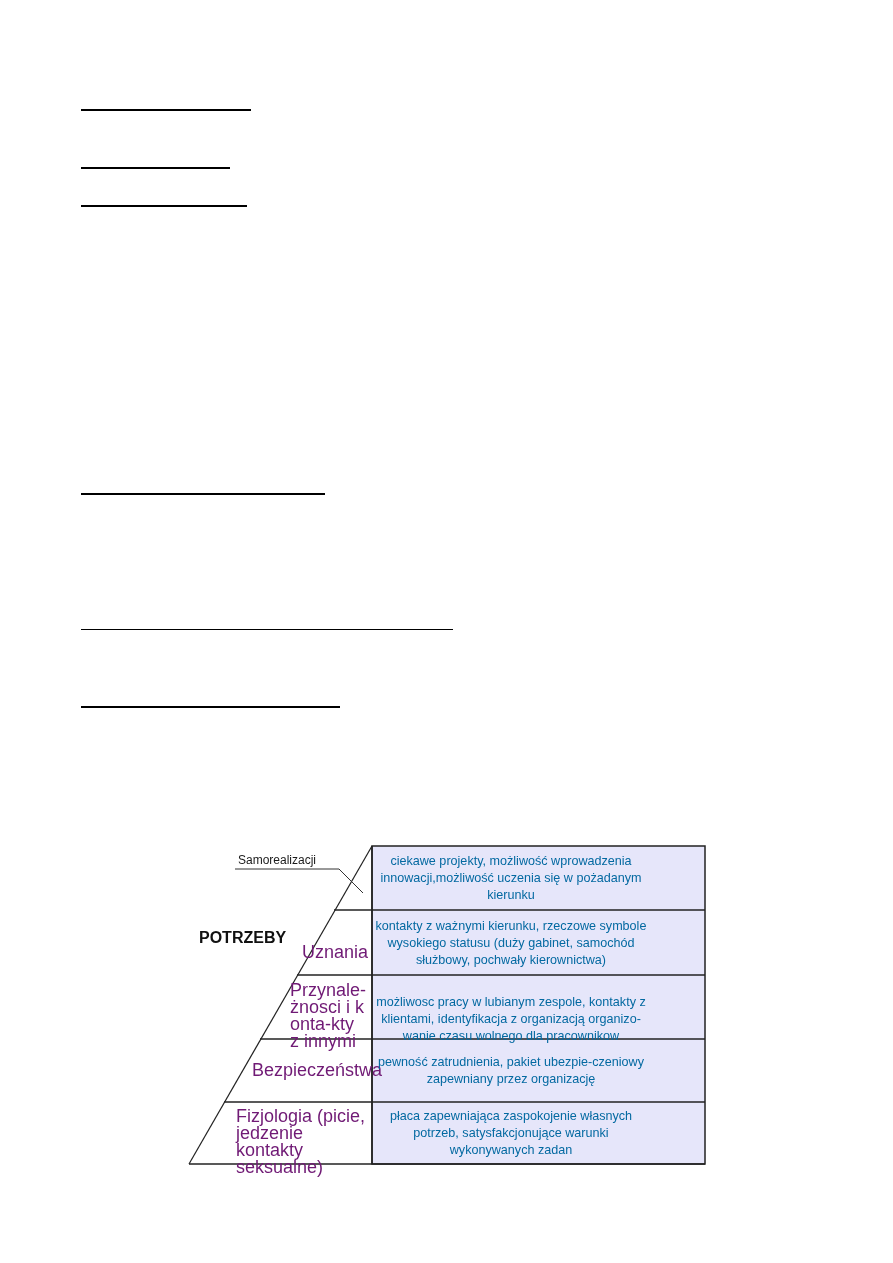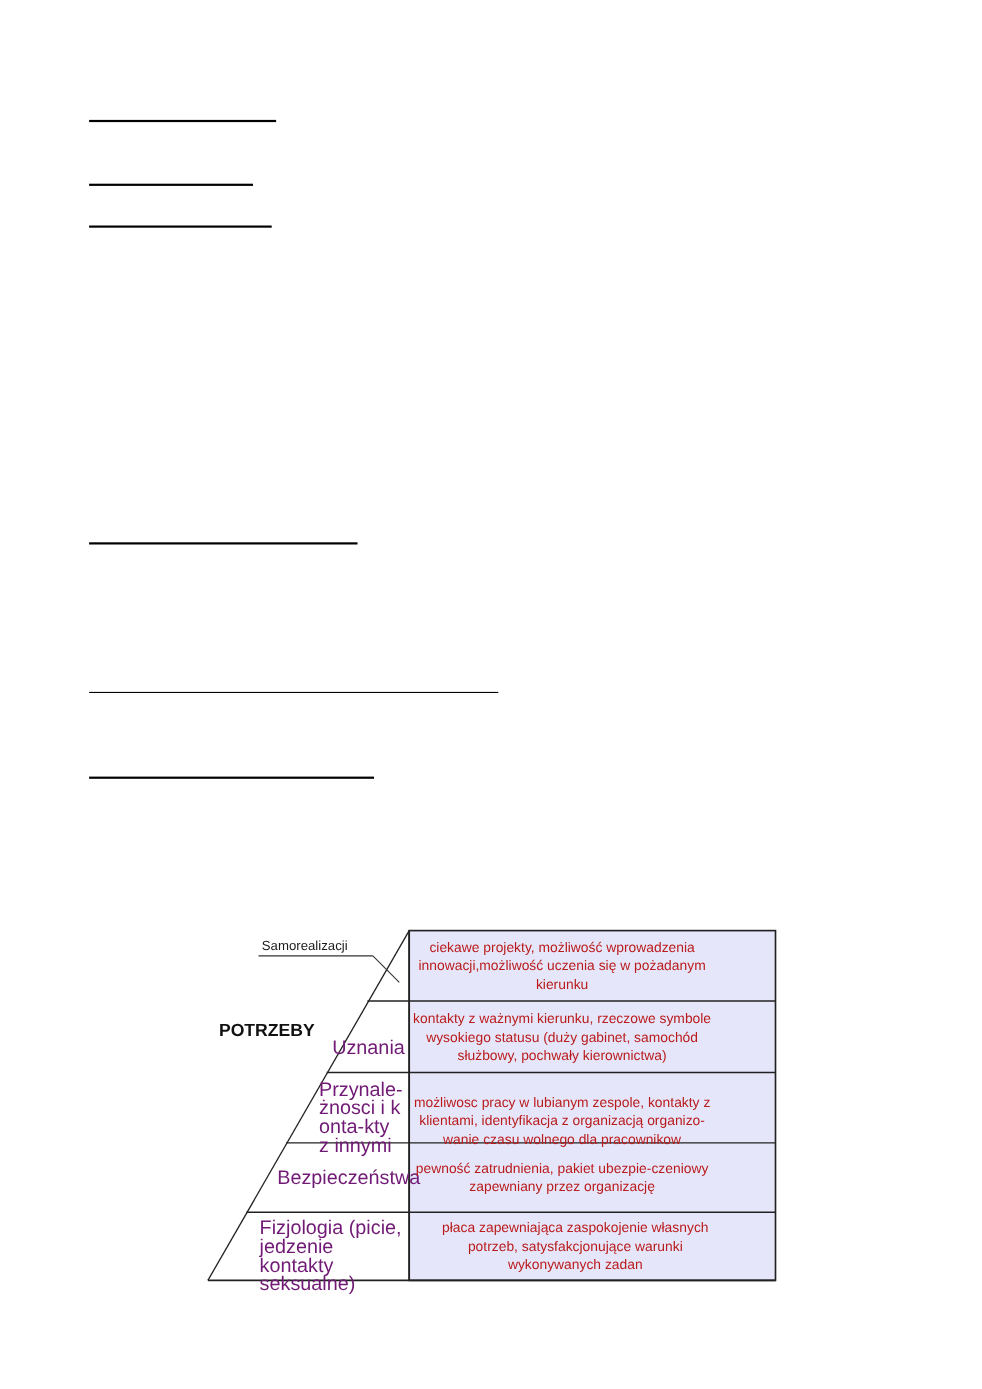--- a/index.html
+++ b/index.html
@@ -1,21 +1,21 @@
 <!DOCTYPE html>
 <html><head>
   <meta charset="utf-8">
   <style>
     html, body { margin: 0; padding: 0; background: #ffffff; }
     body { width: 893px; height: 1263px; position: relative; overflow: hidden;
            font-family: "Liberation Sans", sans-serif; }
     .rule { position: absolute; left: 81px; background: #000; }
     .diagram { position: absolute; left: 0; top: 0; width: 893px; height: 1263px; }
     .cell-text { position: absolute; left: 373px; width: 276px; text-align: center;
-                 font-size: 12.6px; line-height: 17px; color: #b91c1c;
+                 font-size: 12.6px; line-height: 17px; color: #0369a1;
                  display: flex; align-items: center; justify-content: center; }
     .lvl { position: absolute; text-align: right; font-size: 18px; line-height: 17px; color: #701a75; }
     .title { position: absolute; left: 199px; top: 929px; font-weight: bold; font-size: 16px; color: #111; }
     .samo { position: absolute; left: 238px; top: 853px; font-size: 12px; color: #1a1a1a; }
   </style>
 </head>
 <body>
 
 <div class="rule" style="top:109px;width:170px;height:2px;"></div>
 <div class="rule" style="top:167px;width:149px;height:2px;"></div>
@@ -47,13 +47,13 @@
 <div class="samo">Samorealizacji</div>
 <div class="lvl" style="left:300px;top:944px;width:68px;">Uznania</div>
 <div class="lvl" style="left:290px;top:982px;width:78px;text-align:left;word-break:break-all;">Przynale-żnosci i konta-kty z innymi</div>
 <div class="lvl" style="left:252px;top:1062px;width:112px;">Bezpieczeństwa</div>
 <div class="lvl" style="left:236px;top:1108px;width:130px;text-align:left;">Fizjologia (picie, jedzenie kontakty seksualne)</div>
 
 <div class="cell-text" style="top:847px;height:63px;">ciekawe projekty, możliwość wprowadzenia innowacji,możliwość uczenia się w pożadanym kierunku</div>
 <div class="cell-text" style="top:911px;height:64px;">kontakty z ważnymi kierunku, rzeczowe symbole wysokiego statusu (duży gabinet, samochód służbowy, pochwały kierownictwa)</div>
 <div class="cell-text" style="top:976px;height:63px;margin-top:12px;">możliwosc pracy w lubianym zespole, kontakty z klientami, identyfikacja z organizacją organizo-wanie czasu wolnego dla pracownikow</div>
 <div class="cell-text" style="top:1040px;height:62px;">pewność zatrudnienia, pakiet ubezpie-czeniowy zapewniany przez organizację</div>
-<div class="cell-text" style="top:1103px;height:61px;padding-left:12px;">płaca zapewniająca zaspokojenie własnych potrzeb, satysfakcjonujące warunki wykonywanych zadan</div>
+<div class="cell-text" style="top:1103px;height:61px;">płaca zapewniająca zaspokojenie własnych potrzeb, satysfakcjonujące warunki wykonywanych zadan</div>
 
 </body></html>

